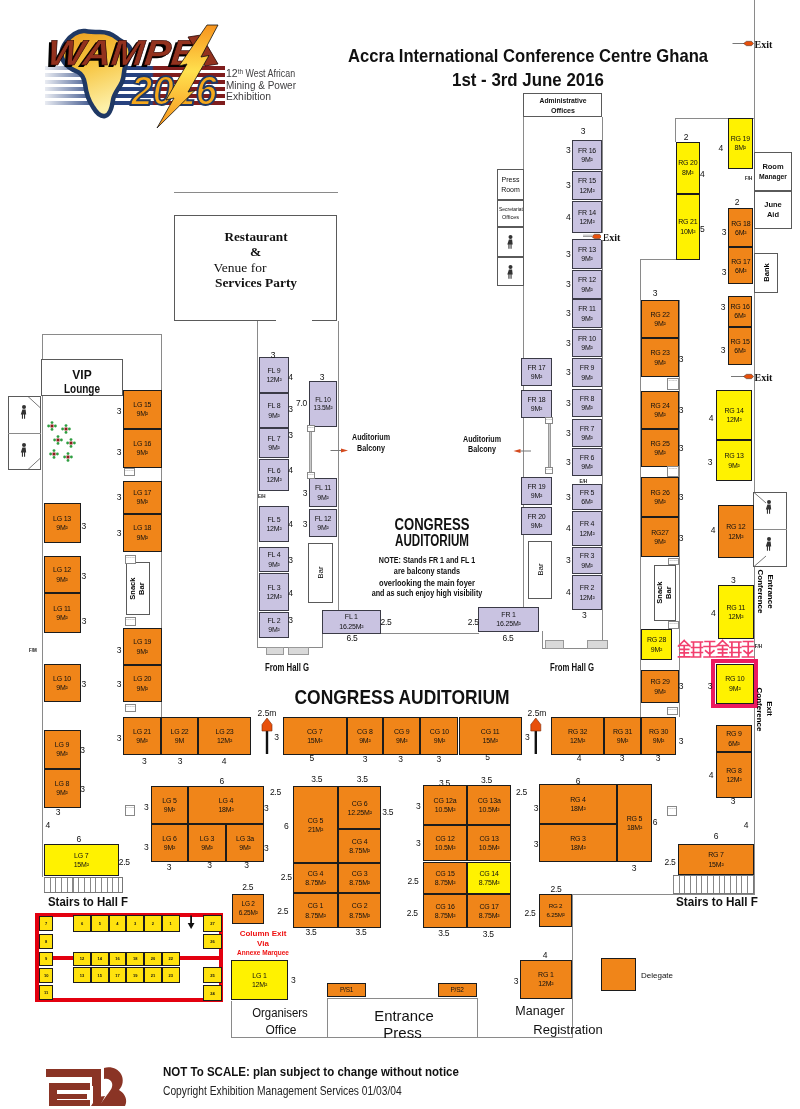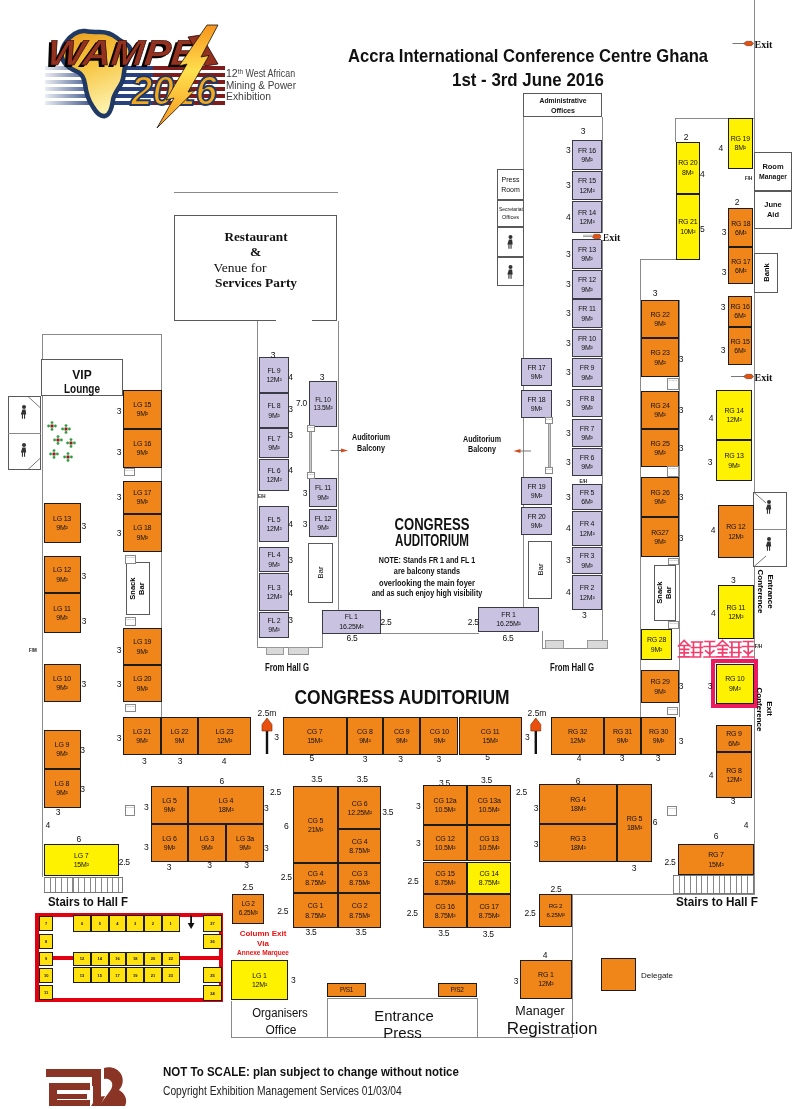--- a/index.html
+++ b/index.html
@@ -551,21 +551,21 @@
 <div class="t" style="left:482px;top:449px;transform:translate(-50%,-50%) scaleX(0.847);font-size:8.5px;font-weight:bold">Balcony</div>
 <div class="t" style="left:287px;top:666.5px;transform:translate(-50%,-50%) scaleX(0.739);font-size:10.5px;font-weight:bold">From Hall G</div>
 <div class="t" style="left:571.5px;top:667px;transform:translate(-50%,-50%) scaleX(0.739);font-size:10.5px;font-weight:bold">From Hall G</div>
 <div class="t" style="left:88px;top:902px;transform:translate(-50%,-50%) scaleX(0.914);font-size:12.5px;font-weight:bold">Stairs to Hall F</div>
 <div class="t" style="left:717px;top:902px;transform:translate(-50%,-50%) scaleX(0.937);font-size:12.5px;font-weight:bold">Stairs to Hall F</div>
 <div class="t" style="left:404px;top:1014.5px;transform:translate(-50%,-50%) scaleX(0.989);font-size:15px;font-weight:normal">Entrance</div>
 <div class="t" style="left:402.5px;top:1032px;transform:translate(-50%,-50%) scaleX(1.000);font-size:15px;font-weight:normal">Press</div>
 <div class="t" style="left:280px;top:1013px;transform:translate(-50%,-50%) scaleX(0.910);font-size:12.5px;font-weight:normal">Organisers</div>
 <div class="t" style="left:280.5px;top:1029.7px;transform:translate(-50%,-50%) scaleX(0.956);font-size:12.5px;font-weight:normal">Office</div>
 <div class="t" style="left:539.5px;top:1011px;transform:translate(-50%,-50%) scaleX(0.999);font-size:12.5px;font-weight:normal">Manager</div>
-<div class="t" style="left:552px;top:1028.5px;transform:translate(-50%,-50%) scaleX(1.000);font-size:17px;font-weight:normal">Registration</div>
+<div class="t" style="left:568px;top:1028.5px;transform:translate(-50%,-50%) scaleX(1.000);font-size:13px;font-weight:normal">Registration</div>
 <div class="t" style="left:263px;top:933px;transform:translate(-50%,-50%) scaleX(1.000);color:#EE1111;font-size:8px;font-weight:bold">Column Exit</div>
 <div class="t" style="left:263px;top:942.5px;transform:translate(-50%,-50%) scaleX(1.000);color:#EE1111;font-size:8px;font-weight:bold">Via</div>
 <div class="t" style="left:263px;top:952px;transform:translate(-50%,-50%) scaleX(0.812);color:#EE1111;font-size:8px;font-weight:bold">Annexe Marquee</div>
 <div class="t" style="left:267px;top:713px;transform:translate(-50%,-50%) scaleX(1.000);font-size:8.5px;font-weight:normal">2.5m</div>
 <div class="t" style="left:537px;top:713px;transform:translate(-50%,-50%) scaleX(1.000);font-size:8.5px;font-weight:normal">2.5m</div>
 <div class="t" style="left:641px;top:975px;transform:translate(0,-50%);font-size:8px">Delegate</div>
 <div class="t" style="left:745px;top:178.2px;transform:translate(0,-50%);font-size:4.5px;font-weight:bold">F/H</div>
 <div class="t" style="left:754.7px;top:646px;transform:translate(0,-50%);font-size:4.5px;font-weight:bold">F/H</div>
 <div class="t" style="left:258px;top:495.7px;transform:translate(0,-50%);font-size:4.5px;font-weight:bold">E/H</div>
 <div class="t" style="left:579.5px;top:481px;transform:translate(0,-50%);font-size:4.5px;font-weight:bold">E/H</div>

